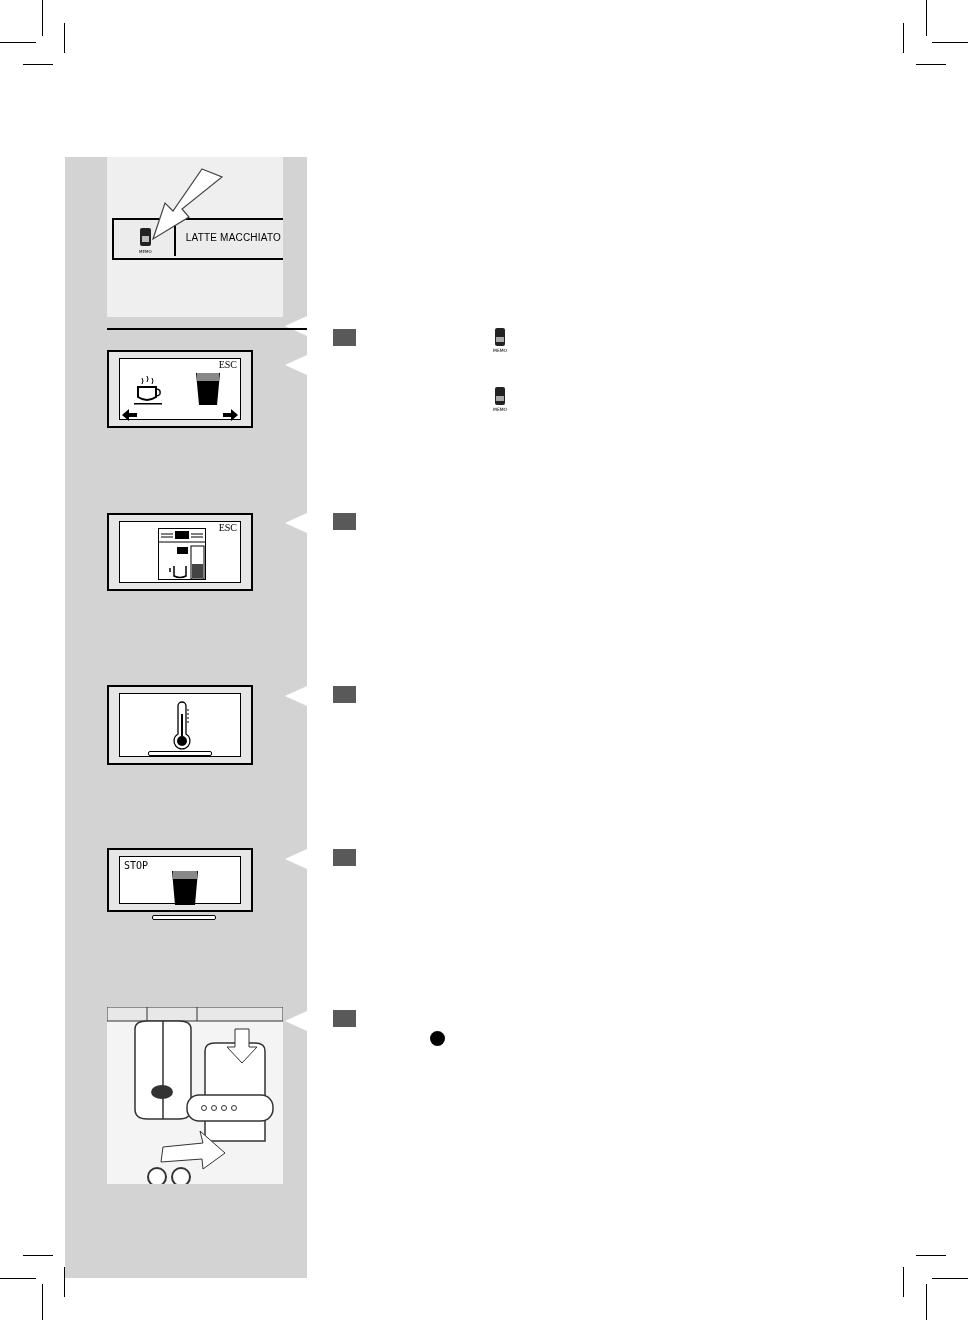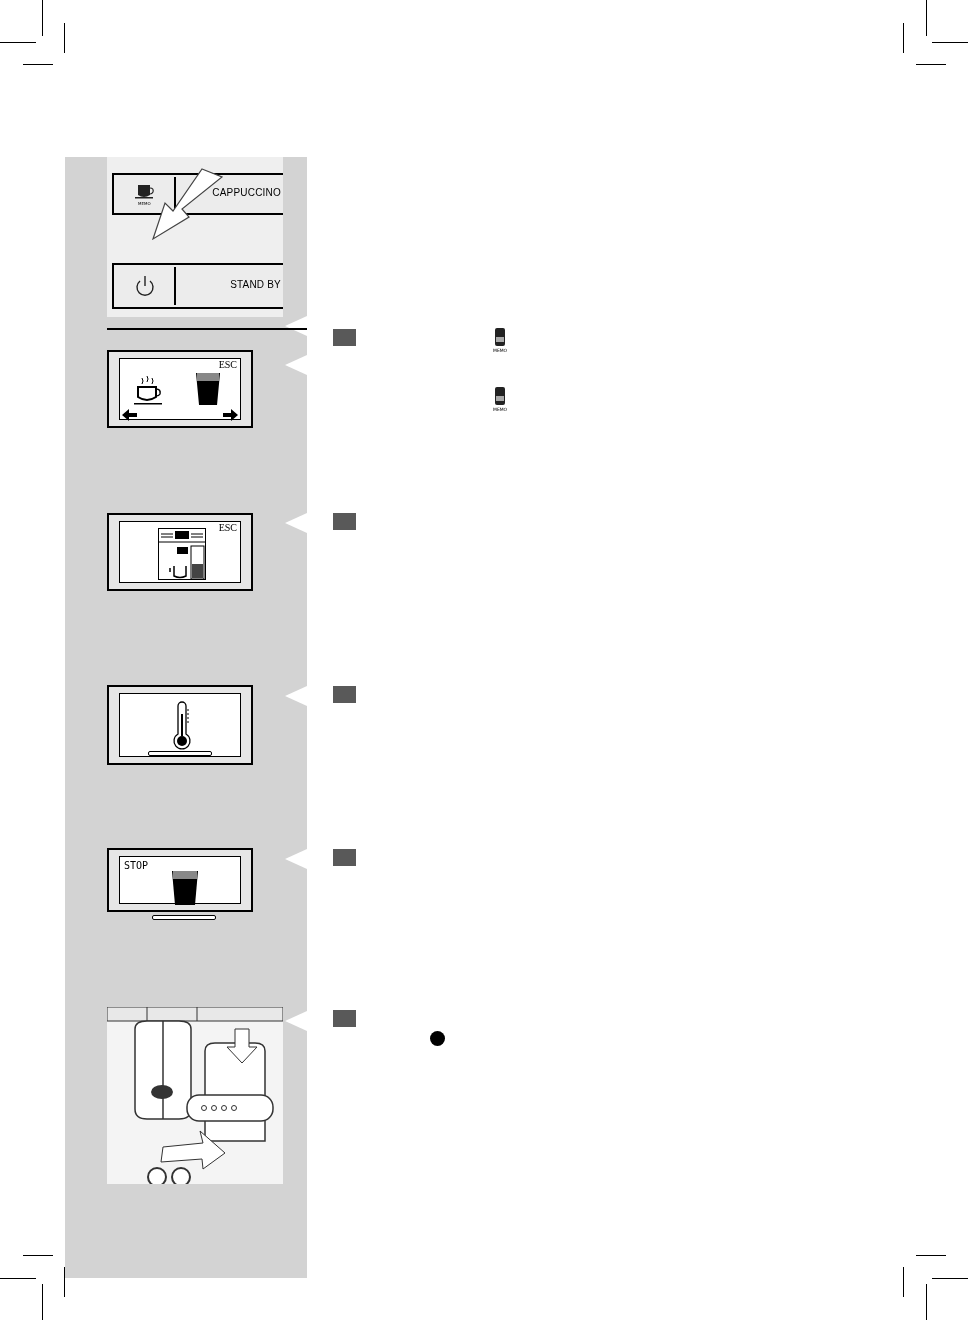--- a/index.html
+++ b/index.html
@@ -90,39 +90,29 @@
 <div class="sidebar"></div>
 
 <div class="notch" style="left:285px;top:316px;"></div>
 <div class="notch" style="left:285px;top:355px;"></div>
 <div class="notch" style="left:285px;top:513px;"></div>
 <div class="notch" style="left:285px;top:686px;"></div>
 <div class="notch" style="left:285px;top:849px;"></div>
 <div class="notch" style="left:285px;top:1011px;"></div>
 
 <div class="panel">
-  <div class="panel-row" style="top:16px;">
+  <div class="panel-row" style="top:61px;">
     <div class="btn">
       <svg width="58" height="34">
-        <path d="M22 8 h12 v10 q-6 4 -12 0z" fill="#222"></path>
-        <path d="M34 11 q4 0 3 4 q-1 2 -3 2" stroke="#222" fill="none" stroke-width="1.2"></path>
-        <rect x="19" y="20" width="18" height="1.5" fill="#222"></rect>
-        <text x="22" y="28" font-size="4" font-family="DejaVu Sans, sans-serif">MEMO</text>
+        <rect x="24" y="6" width="11" height="18" rx="2" fill="#222"></rect>
+        <rect x="26" y="14" width="7" height="6" fill="#bbb"></rect>
+        <text x="23" y="31" font-size="4" font-family="DejaVu Sans, sans-serif">MEMO</text>
       </svg>
     </div>
-    <div class="label">CAPPUCCINO</div>
-  </div>
-  <div class="panel-row" style="top:106px;height:46px;">
-    <div class="btn" style="height:38px;">
-      <svg width="58" height="38">
-        <path d="M24 14 a8 8 0 1 0 10 0" stroke="#222" fill="none" stroke-width="1.4"></path>
-        <line x1="29" y1="9" x2="29" y2="19" stroke="#222" stroke-width="1.4"></line>
-      </svg>
-    </div>
-    <div class="label" style="top:14px;">STAND BY</div>
+    <div class="label">LATTE MACCHIATO</div>
   </div>
   <svg style="position:absolute;left:20px;top:10px;" width="100" height="80">
     <polygon points="75,2 95,10 55,42 62,50 26,72 38,36 46,44" fill="#fff" stroke="#444" stroke-width="1.2"></polygon>
   </svg>
 </div>
 <div class="panel-rule"></div>
 
 <div class="step-num" style="top:329px;"></div>
 <div class="screen" style="top:350px;height:78px;">
   <div class="inner">

